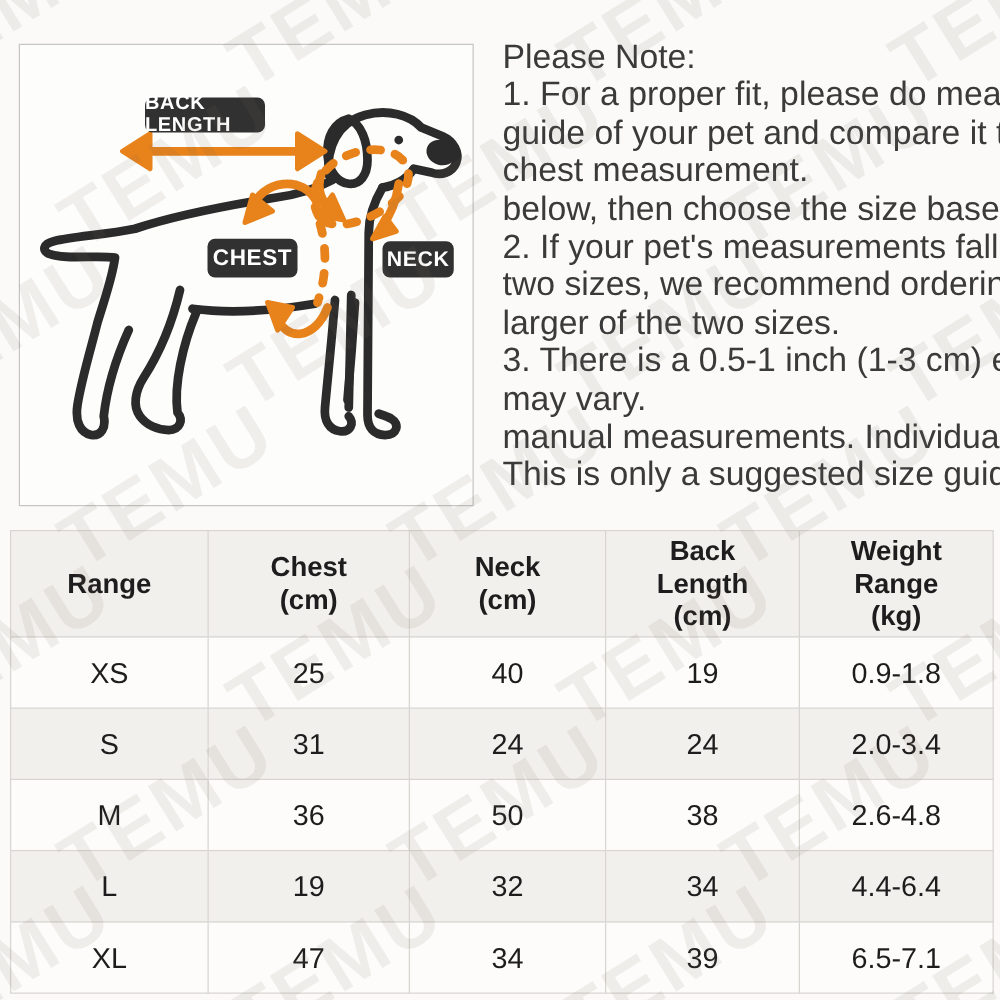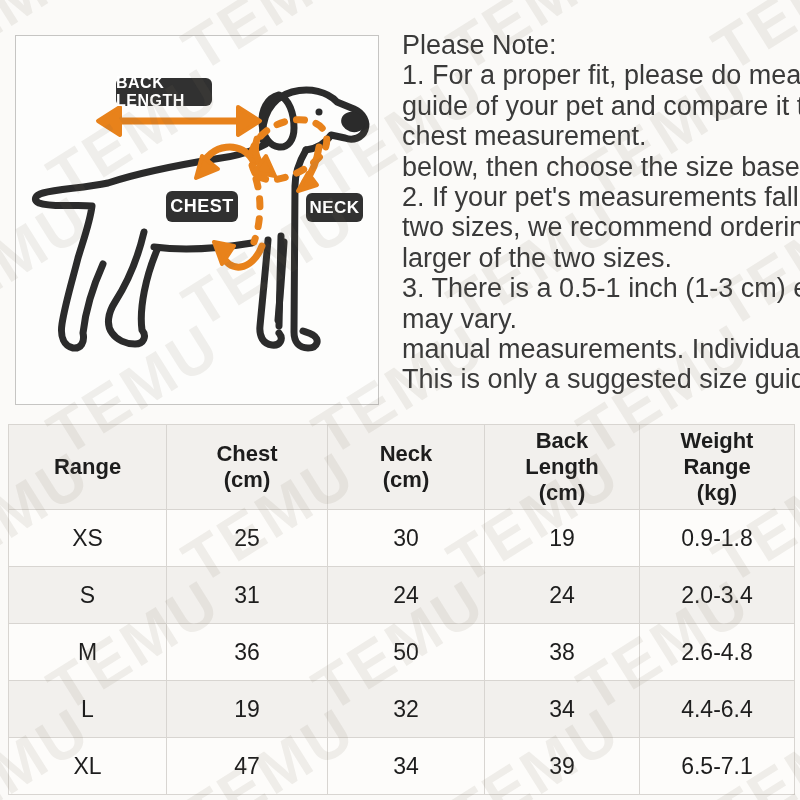--- a/index.html
+++ b/index.html
@@ -133,21 +133,21 @@
 (cm)</th>
           <th>Weight
 Range
 (kg)</th>
         </tr>
       </thead>
     <tbody id="tbody">
         <tr>
           <td>XS</td>
           <td>25</td>
-          <td>30</td>
+          <td>40</td>
           <td>19</td>
           <td>0.9-1.8</td>
         </tr>
         <tr class="alt">
           <td>S</td>
           <td>31</td>
           <td>24</td>
           <td>24</td>
           <td>2.0-3.4</td>
         </tr>

